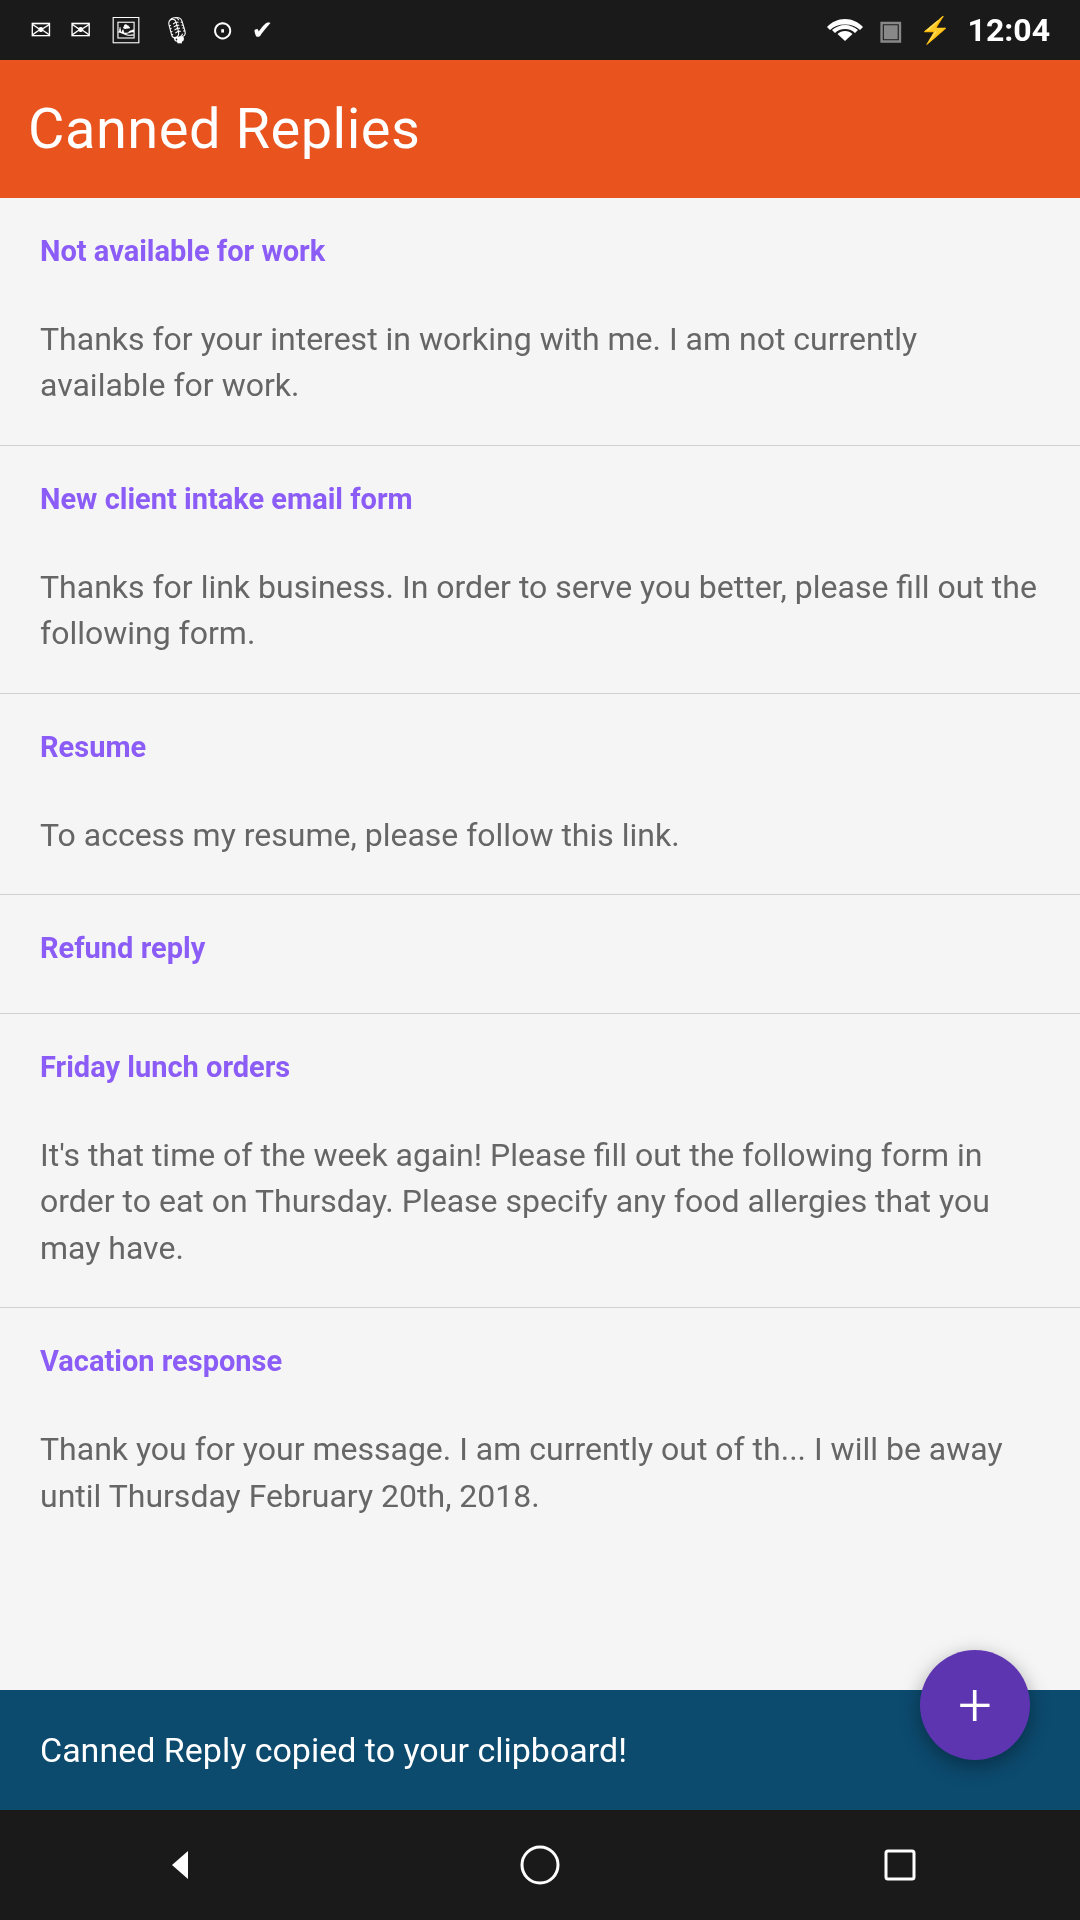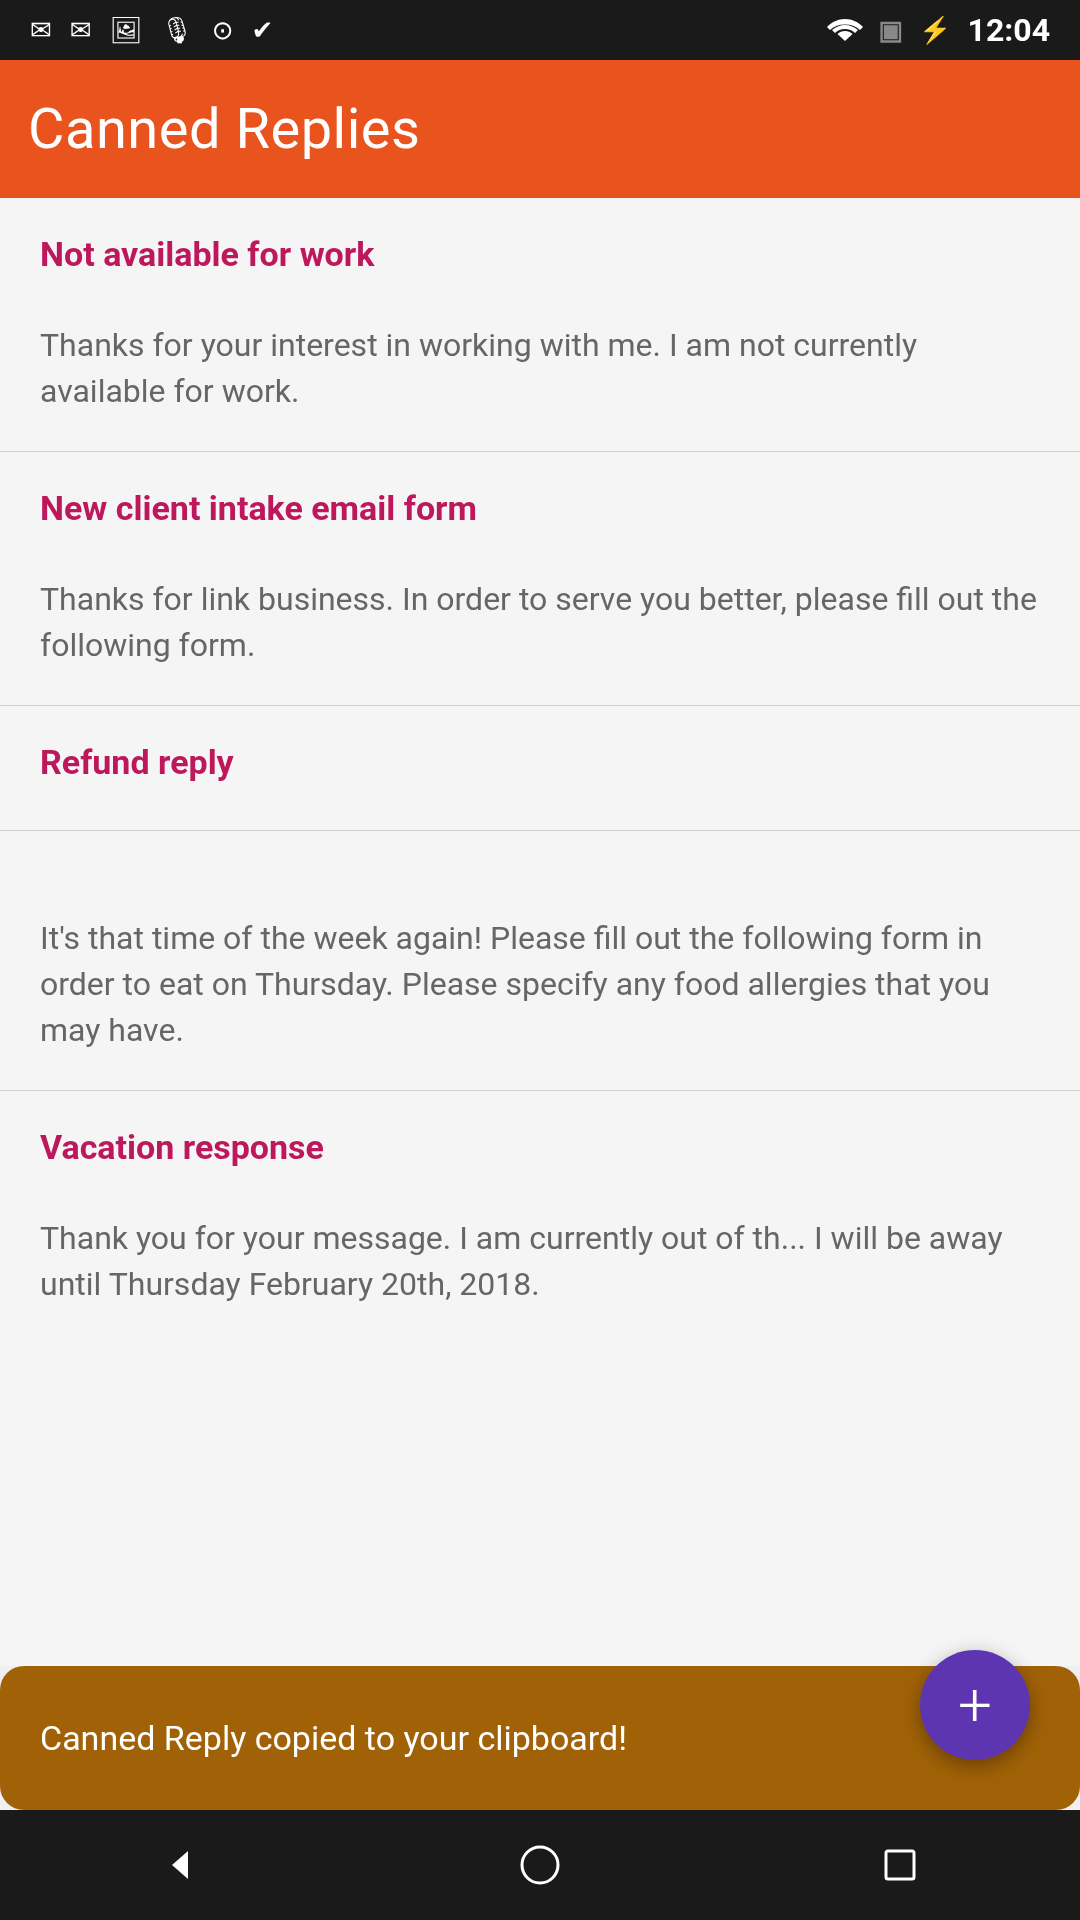--- a/index.html
+++ b/index.html
@@ -74,23 +74,23 @@
     }
 
     .list-item {
       background: #f5f5f5;
       padding: 36px 40px 36px 40px;
       border-bottom: 1px solid #d0d0d0;
       cursor: pointer;
     }
 
     .item-title {
-      font-size: 34px;
+      font-size: 29px;
       font-weight: 700;
-      color: #be185d;
+      color: #8b5cf6;
       margin-bottom: 12px;
     }
 
     .item-body {
       font-size: 32px;
       color: #666666;
       line-height: 1.45;
       margin-top: 48px;
     }
 
@@ -114,25 +114,24 @@
     .fab-icon {
       color: #fff;
       font-size: 60px;
       line-height: 1;
       font-weight: 300;
     }
 
     
     .snackbar {
       width: 100%;
-      background: #a16207;
-      color: #fff;
-      padding: 52px 40px;
+      background: #0c4a6e;
+      color: #fff;
+      padding: 40px 40px;
       font-size: 34px;
-      border-radius: 24px;
     }
 
     
     .nav-bar {
       width: 100%;
       height: 110px;
       background: #1a1a1a;
       display: flex;
       align-items: center;
       justify-content: space-around;
@@ -182,26 +181,31 @@
   <div class="list-item" id="item-0">
     <div class="item-title">Not available for work</div>
     <div class="item-body">Thanks for your interest in working with me. I am not currently available for work.</div>
   </div>
 
   <div class="list-item" id="item-1">
     <div class="item-title">New client intake email form</div>
     <div class="item-body">Thanks for link business. In order to serve you better, please fill out the following form.</div>
   </div>
 
+  <div class="list-item" id="item-2">
+    <div class="item-title">Resume</div>
+    <div class="item-body">To access my resume, please follow this link.</div>
+  </div>
 
   <div class="list-item" id="item-3">
     <div class="item-title">Refund reply</div>
   </div>
 
   <div class="list-item" id="item-4">
+    <div class="item-title">Friday lunch orders</div>
     <div class="item-body">It's that time of the week again! Please fill out the following form in order to eat on Thursday. Please specify any food allergies that you may have.</div>
   </div>
 
   <div class="list-item" id="item-5" style="border-bottom: none;">
     <div class="item-title">Vacation response</div>
     <div class="item-body">Thank you for your message. I am currently out of th... I will be away until Thursday February 20th, 2018.</div>
   </div>
 
 </div>
 

